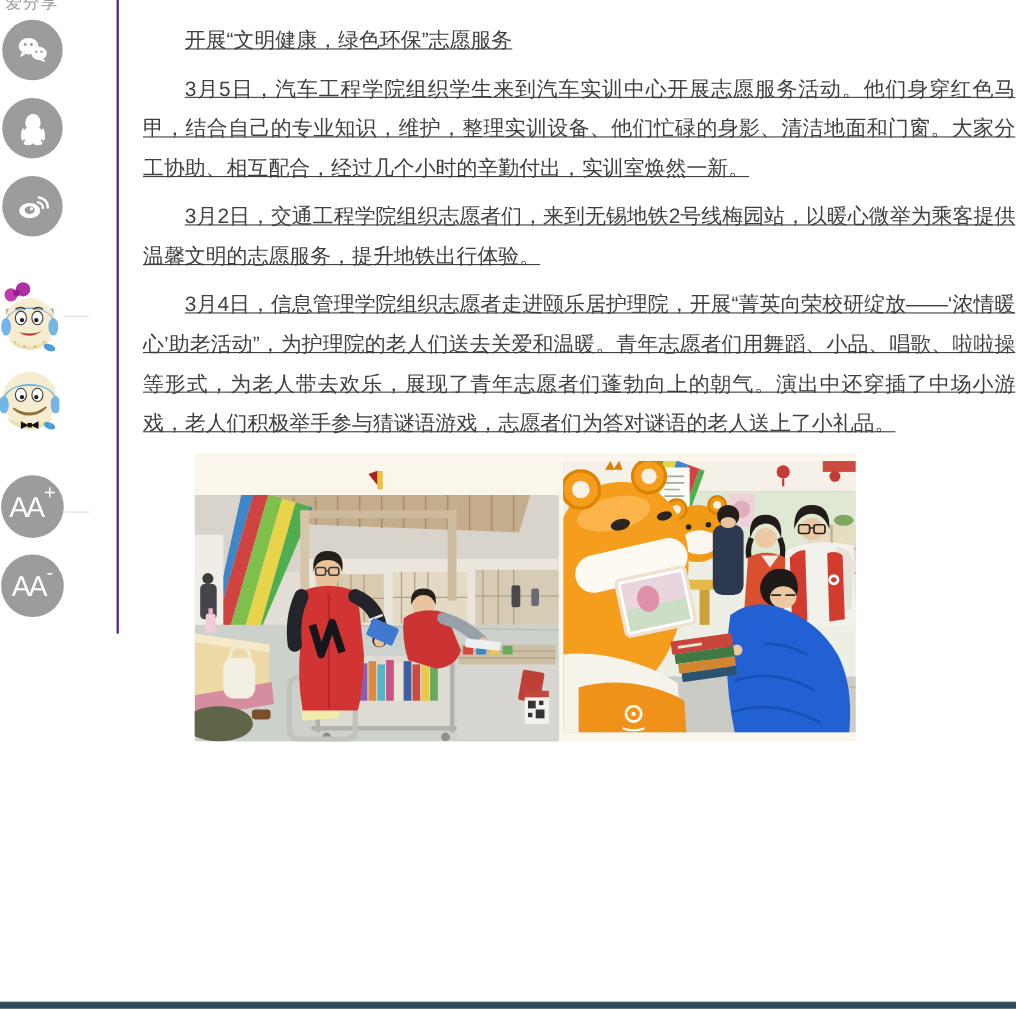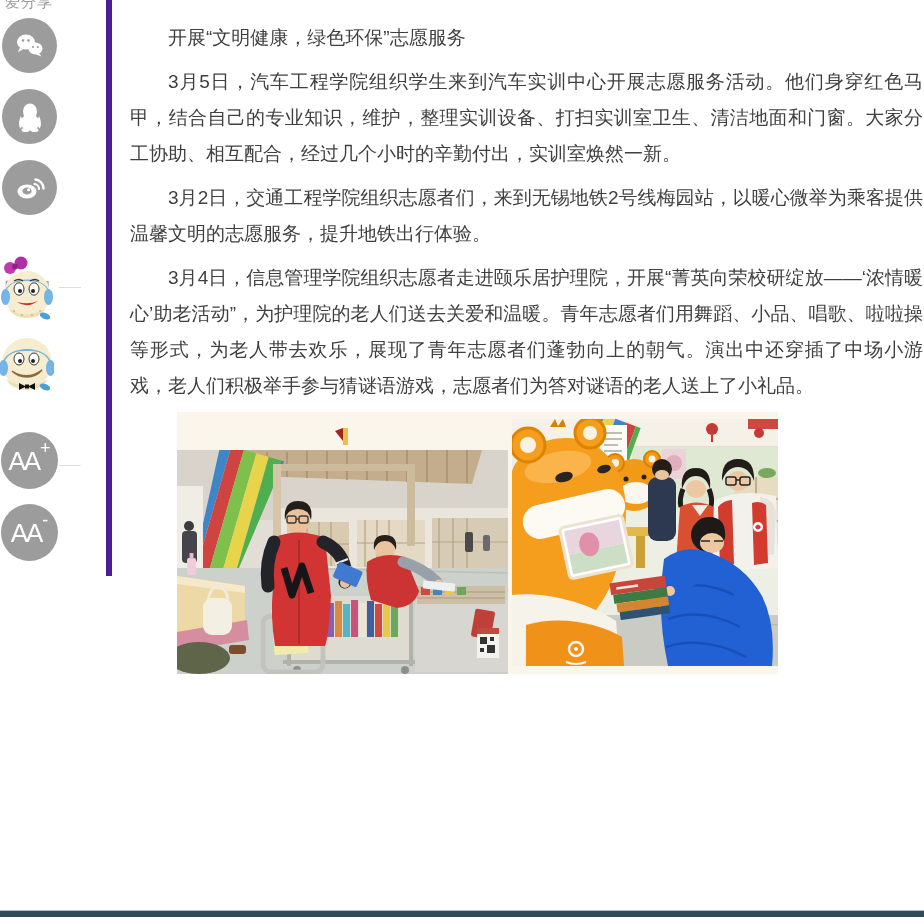--- a/index.html
+++ b/index.html
@@ -2,42 +2,42 @@
 <html><head>
 <meta charset="utf-8">
 <style>
   html,body{margin:0;padding:0;}
   body{
     width:924px;height:917px;position:relative;overflow:hidden;
     background:#ffffff;
     font-family:"Liberation Sans", sans-serif;
   }
   
-  .share-bar{position:absolute;left:0;top:0;width:106px;height:576px;border-right:6px solid #4c1d95;}
+  .share-bar{position:absolute;left:0;top:0;width:106px;height:576px;border-right:2px solid #4c1d95;}
   .share-label{position:absolute;left:5px;top:-7px;font-size:15px;color:#9a9a9a;letter-spacing:1px;}
   .circle-btn{position:absolute;left:2px;width:55px;height:55px;border-radius:50%;
     background:#9c9c9c;border:none;padding:0;cursor:pointer;display:flex;align-items:center;justify-content:center;}
   .btn-wechat{top:18px}.btn-qq{top:89px}.btn-weibo{top:160px}
   .side-label{position:absolute;left:5px;width:98px;display:flex;align-items:center;gap:9px;
     font-size:15px;color:#8f8f8f;margin-top:48px;}
   .side-label .rule{flex:0 0 22px;height:1px;background:#ddd;}
   .lbl-listen{top:230px}.lbl-zoom{top:408px}
   .cartoon-btn{position:absolute;left:0;width:54px;height:66px;background:transparent;border:none;padding:0;cursor:pointer;}
   .btn-reader-girl{top:256px}.btn-reader-boy{top:329px}
   .zoom-btn{position:absolute;left:1px;width:57px;height:57px;border-radius:50%;
     background:#9c9c9c;border:none;color:#fff;cursor:pointer;
     font-family:"Liberation Sans",sans-serif;display:flex;align-items:flex-start;justify-content:center;}
   .btn-font-inc{top:432px}.btn-font-dec{top:504px}
   .zoom-btn .aa{font-size:26px;line-height:57px;letter-spacing:-2px;}
   .zoom-btn .aa-sign{font-size:18px;line-height:30px;margin-left:1px;}
   
   .article{position:absolute;left:130px;top:0;width:793px;padding-top:20px;}
   .article p{
     margin:0 0 8px 0;font-size:19px;line-height:36px;color:#3f3f3f;
-    text-align:justify;text-indent:2em;word-break:break-all;
+    text-align:justify;text-indent:2em;word-break:break-all;text-decoration:underline;
   }
   
   .photo-panel{position:relative;margin:2px 0 0 47px;width:601px;height:262px;background:#fbf6eb;}
   .photo{position:absolute;display:block;}
   .photo-left{left:0;top:38px;width:331px;height:224px;}
   .photo-right{left:335px;top:7px;width:266px;height:247px;}
   .corner-logo{position:absolute;left:157px;top:16px;width:15px;height:18px;}
   
   .bottom-bar{position:absolute;left:0;top:910px;width:924px;height:7px;
     background:#2d4b58;border-top:1px solid #b5c0c7;box-sizing:content-box;}
@@ -140,21 +140,21 @@
       <span class="aa-sign">+</span>
   </button>
   <button class="zoom-btn btn-font-dec">
     <span class="aa">AA</span>
       <span class="aa-sign">-</span>
   </button>
 </aside>
 
 <main class="article">
   <p>开展“文明健康，绿色环保”志愿服务</p>
-  <p>3月5日，汽车工程学院组织学生来到汽车实训中心开展志愿服务活动。他们身穿红色马甲，结合自己的专业知识，维护，整理实训设备、打扫实训室卫生、清洁地面和门窗。大家分工协助、相互配合，经过几个小时的辛勤付出，实训室焕然一新。</p>
+  <p>3月5日，汽车工程学院组织学生来到汽车实训中心开展志愿服务活动。他们身穿红色马甲，结合自己的专业知识，维护，整理实训设备、他们忙碌的身影、清洁地面和门窗。大家分工协助、相互配合，经过几个小时的辛勤付出，实训室焕然一新。</p>
   <p>3月2日，交通工程学院组织志愿者们，来到无锡地铁2号线梅园站，以暖心微举为乘客提供温馨文明的志愿服务，提升地铁出行体验。</p>
   <p>3月4日，信息管理学院组织志愿者走进颐乐居护理院，开展“菁英向荣校研绽放——‘浓情暖心’助老活动”，为护理院的老人们送去关爱和温暖。青年志愿者们用舞蹈、小品、唱歌、啦啦操等形式，为老人带去欢乐，展现了青年志愿者们蓬勃向上的朝气。演出中还穿插了中场小游戏，老人们积极举手参与猜谜语游戏，志愿者们为答对谜语的老人送上了小礼品。</p>
 
   <figure class="photo-panel" style="margin-top:2px;margin-bottom:0;">
     <svg class="corner-logo" viewBox="0 0 15 18">
       <rect x="9" y="0" width="5" height="17" fill="#e8c343"></rect>
       <polygon points="1,3 9,0 9,13" fill="#a8201f"></polygon>
     </svg>
 
     <svg class="photo photo-left" viewBox="0 0 331 224" preserveAspectRatio="none">

